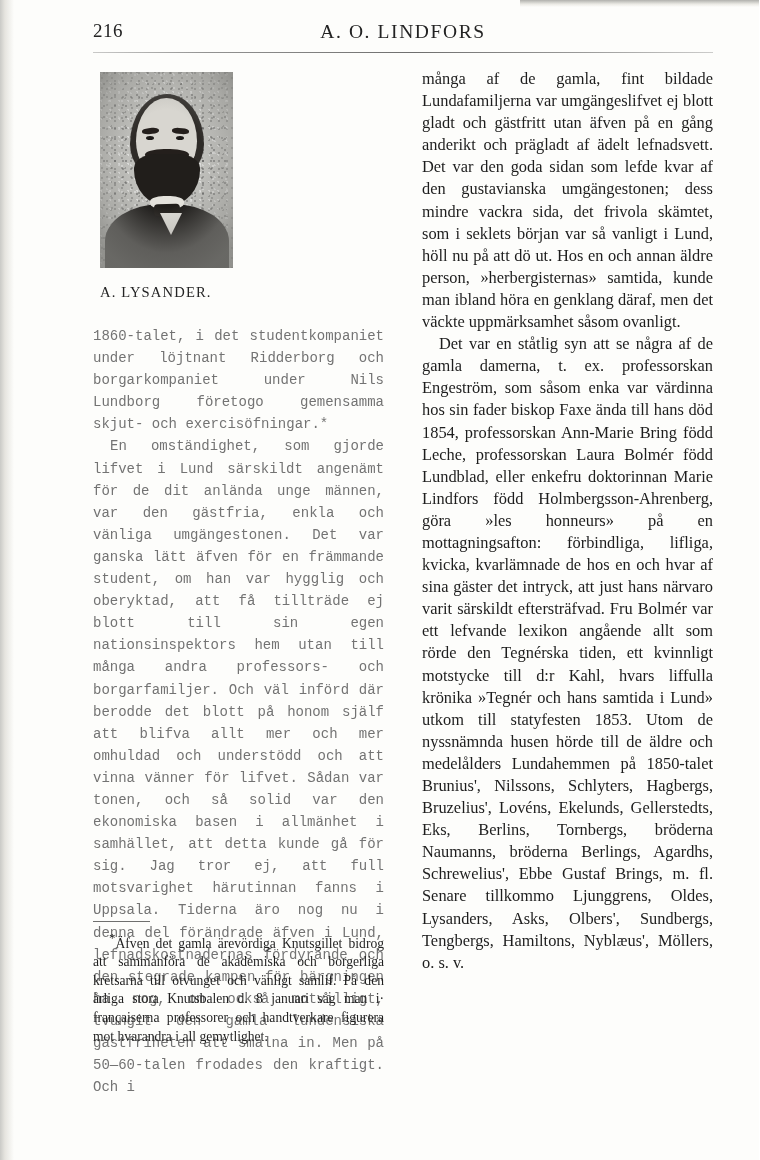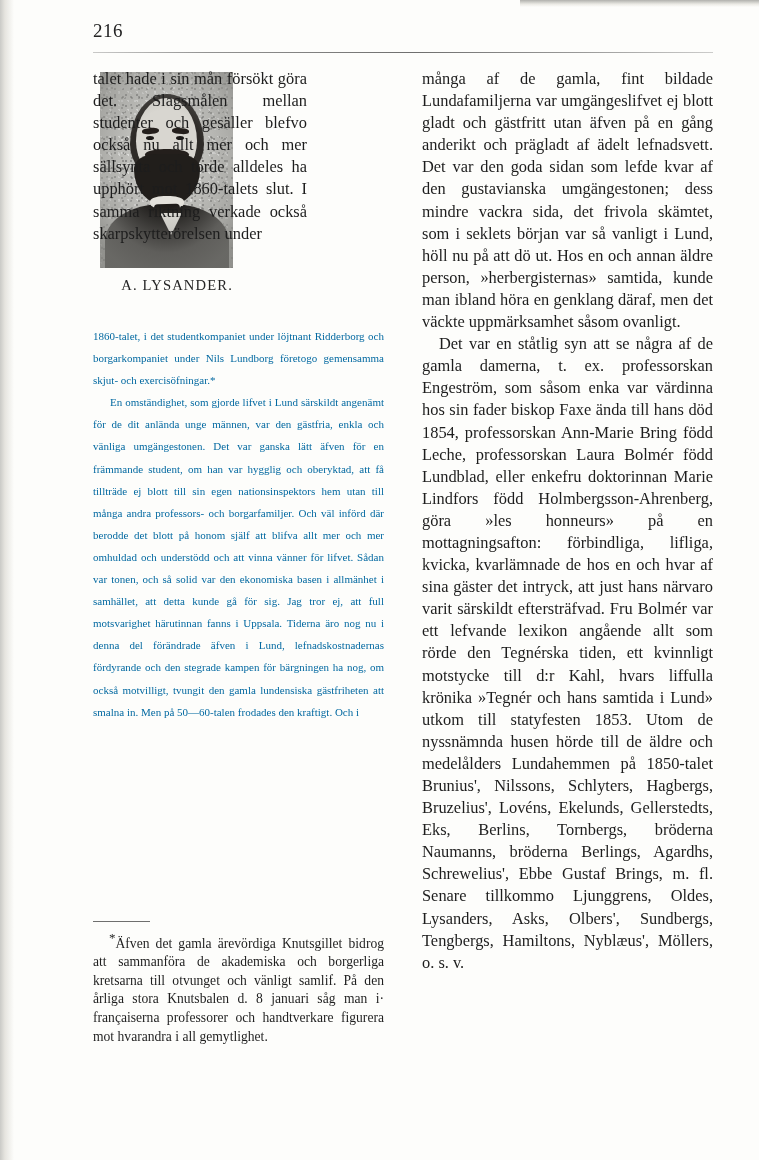--- a/index.html
+++ b/index.html
@@ -85,24 +85,25 @@
 
   .col p { margin: 0; text-indent: 0; }
   .col p.indent { text-indent: 17px; font-family: Liberation Serif, serif; }
   .col p:last-child { text-align: justify; }
 
   
   .col-left-wide {
     position: absolute;
     left: 93px; top: 325px;
     width: 291px;
-    font-size: 11px;
+    font-size: 14px;
     line-height: 22.1px;
     text-align: justify;
-    color: #0369a1;
+    color: #737373;
+    font-family: Liberation Mono, monospace;
   }
   .col-left-wide p { margin: 0; }
   .col-left-wide p.indent { text-indent: 17px; }
 
   
   .figure {
     position: absolute;
     left: 100px; top: 72px;
     width: 133px;
   }
@@ -193,22 +194,22 @@
     border-right: 11px solid transparent;
     border-top: 22px solid #dedcd6;
   }
   .p-body {
     position: absolute; left: 5px; top: 132px;
     width: 124px; height: 64px;
     background: #1c1a18;
     border-radius: 46% 46% 0 0 / 58% 58% 0 0;
   }
   .fig-caption {
-    margin-top: 9px;
-    text-align: right;
+    margin-top: 16px;
+    text-align: left;
     font-size: 14.6px;
     letter-spacing: 1.15px;
     color: #242424;
   }
 
   
   .footnote-rule {
     position: absolute;
     left: 93px; top: 921px;
     width: 57px; height: 1px;
@@ -229,20 +230,21 @@
 </head>
 <body>
 
 <div class="page">
 
   <div class="scan-edge-left"></div>
   <div class="scan-edge-top"></div>
 
   <div class="running-head">
     <span class="folio">216</span>
+    <span class="head-title">A. O. LINDFORS</span>
   </div>
   <div class="head-rule"></div>
 
   <div class="figure">
     <div class="portrait">
       <div class="grain"></div>
       <div class="p-hair"></div>
       <div class="p-face"></div>
       <div class="p-brow-l"></div>
       <div class="p-brow-r"></div>
@@ -252,23 +254,20 @@
       <div class="p-beard"></div>
       <div class="p-body"></div>
       <div class="p-collar"></div>
       <div class="p-bowtie"></div>
       <div class="p-tie-tail"></div>
       <div class="vignette"></div>
     </div>
     <div class="fig-caption">A. LYSANDER.</div>
   </div>
 
-  <div class="col col-left">
-    <p>talet hade i sin mån försökt göra det. Slagsmålen mellan studenter och gesäller blefvo också nu allt mer och mer sällsynta och torde alldeles ha upphört mot 1860-talets slut. I samma riktning verkade också skarpskytterörelsen under</p>
-  </div>
 
   <div class="col-left-wide">
     <p>1860-talet, i det studentkompaniet under löjtnant Ridderborg och borgarkompaniet under Nils Lundborg företogo gemensamma skjut- och exercisöfningar.*</p>
     <p class="indent">En omständighet, som gjorde lifvet i Lund särskildt angenämt för de dit anlända unge männen, var den gästfria, enkla och vänliga umgängestonen. Det var ganska lätt äfven för en främmande student, om han var hygglig och oberyktad, att få tillträde ej blott till sin egen nationsinspektors hem utan till många andra professors- och borgarfamiljer. Och väl införd där berodde det blott på honom själf att blifva allt mer och mer omhuldad och understödd och att vinna vänner för lifvet. Sådan var tonen, och så solid var den ekonomiska basen i allmänhet i samhället, att detta kunde gå för sig. Jag tror ej, att full motsvarighet härutinnan fanns i Uppsala. Tiderna äro nog nu i denna del förändrade äfven i Lund, lefnadskostnadernas fördyrande och den stegrade kampen för bärgningen ha nog, om också motvilligt, tvungit den gamla lundensiska gästfriheten att smalna in. Men på 50—60-talen frodades den kraftigt. Och i</p>
   </div>
 
   <div class="col col-right">
     <p>många af de gamla, fint bildade Lundafamiljerna var umgängeslifvet ej blott gladt och gästfritt utan äfven på en gång anderikt och prägladt af ädelt lefnadsvett. Det var den goda sidan som lefde kvar af den gustavianska umgängestonen; dess mindre vackra sida, det frivola skämtet, som i seklets början var så vanligt i Lund, höll nu på att dö ut. Hos en och annan äldre person, »herbergisternas» samtida, kunde man ibland höra en genklang däraf, men det väckte uppmärksamhet såsom ovanligt.</p>
     <p class="indent">Det var en ståtlig syn att se några af de gamla damerna, t. ex. professorskan Engeström, som såsom enka var värdinna hos sin fader biskop Faxe ända till hans död 1854, professorskan Ann-Marie Bring född Leche, professorskan Laura Bolmér född Lundblad, eller enkefru doktorinnan Marie Lindfors född Holmbergsson-Ahrenberg, göra »les honneurs» på en mottagningsafton: förbindliga, lifliga, kvicka, kvarlämnade de hos en och hvar af sina gäster det intryck, att just hans närvaro varit särskildt eftersträfvad. Fru Bolmér var ett lefvande lexikon angående allt som rörde den Tegnérska tiden, ett kvinnligt motstycke till d:r Kahl, hvars liffulla krönika »Tegnér och hans samtida i Lund» utkom till statyfesten 1853. Utom de nyssnämnda husen hörde till de äldre och medelålders Lundahemmen på 1850-talet Brunius', Nilssons, Schlyters, Hagbergs, Bruzelius', Lovéns, Ekelunds, Gellerstedts, Eks, Berlins, Tornbergs, bröderna Naumanns, bröderna Berlings, Agardhs, Schrewelius', Ebbe Gustaf Brings, m. fl. Senare tillkommo Ljunggrens, Oldes, Lysanders, Asks, Olbers', Sundbergs, Tengbergs, Hamiltons, Nyblæus', Möllers, o. s. v.</p>
   </div>

